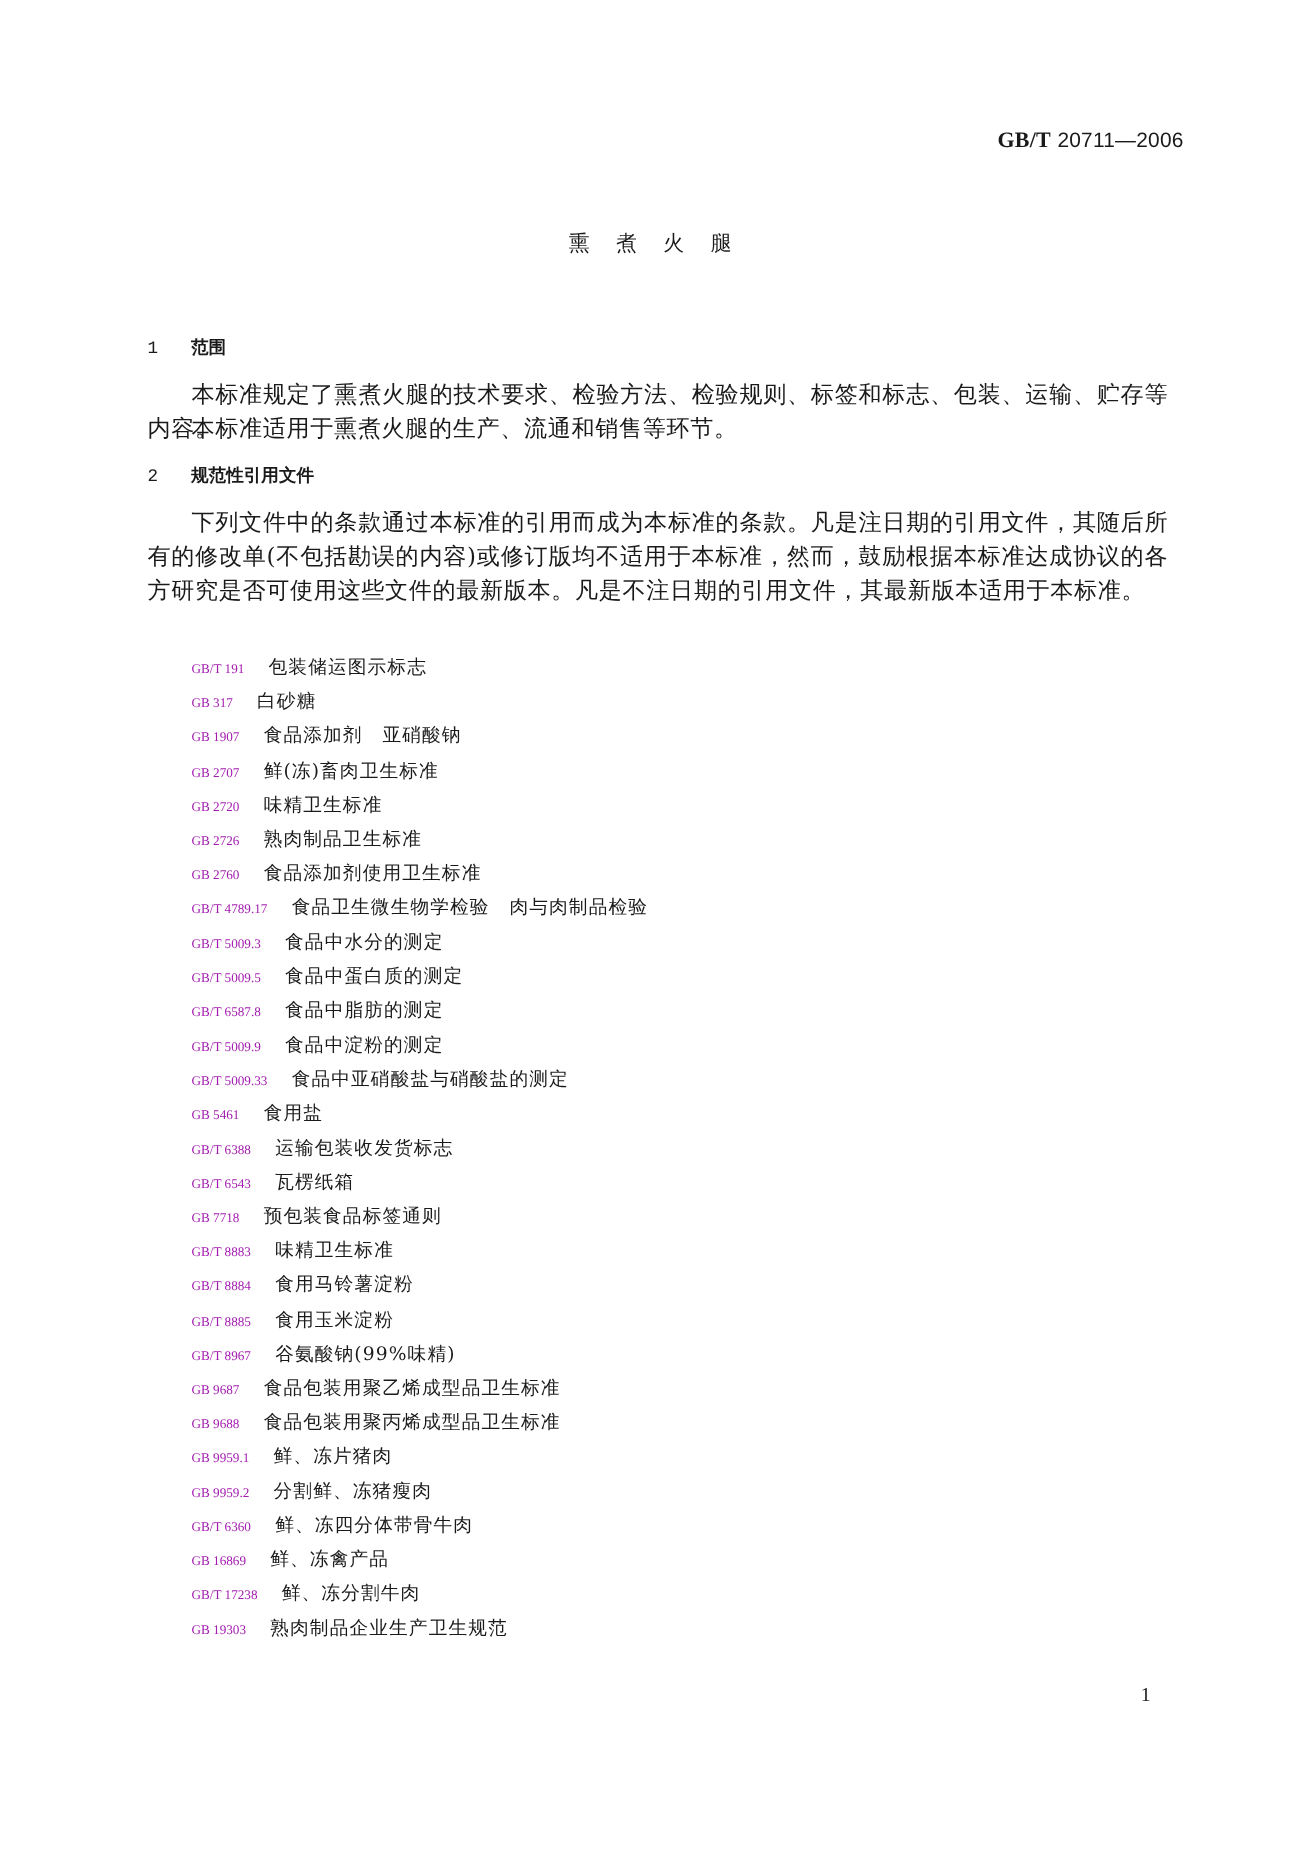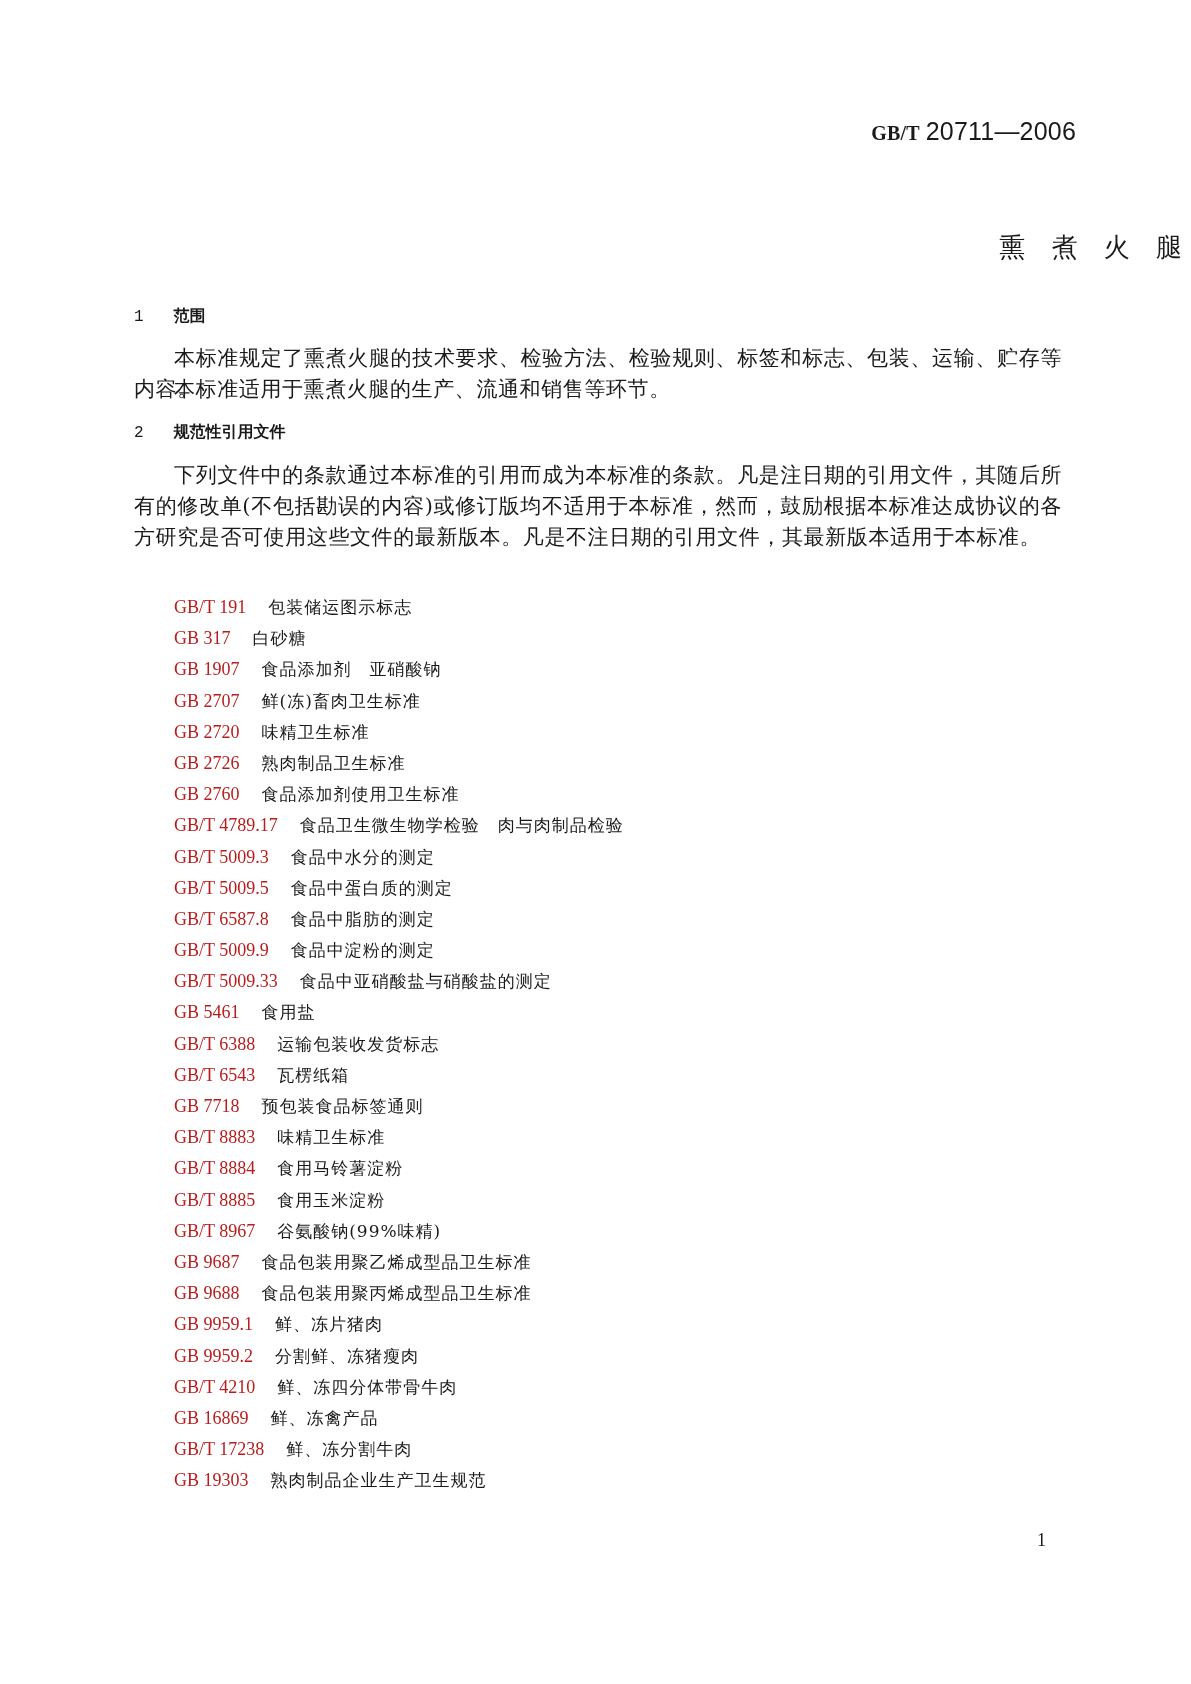--- a/index.html
+++ b/index.html
@@ -6,42 +6,42 @@
   body {
     width: 1191px; height: 1684px; position: relative; overflow: hidden;
     color: #1a1a1a;
     font-family: "DejaVu Serif", "Liberation Serif", serif;
   }
   .std-code {
     position: absolute; top: 117px; right: 115px;
     font-size: 18px; letter-spacing: 0.2px;
   }
   .std-code .gb { font-family: "Liberation Serif", serif; font-weight: bold; font-size: 20px; margin-left: 12px; }
-  .std-code .num { font-family: "Liberation Sans", sans-serif; font-size: 25px; }
+  .std-code .num { font-family: "Liberation Sans", sans-serif; font-size: 19px; }
   .doc-title {
-    position: absolute; top: 230px; left: 0; width: 1191px; text-align: right;
-    font-family: "DejaVu Sans", sans-serif; font-size: 26px; letter-spacing: 9px;
+    position: absolute; top: 208px; left: 0; width: 1191px; text-align: center;
+    font-family: "DejaVu Sans", sans-serif; font-size: 19px; letter-spacing: 9px;
   }
   .section-heading {
     position: absolute; left: 134px;
     font-family: Liberation Mono, monospace; font-size: 16px; font-weight: bold;
   }
   .section-heading .num { display: inline-block; width: 30px; font-weight: normal; }
   .para {
     position: absolute; left: 134px; width: 928px;
     font-size: 21px; line-height: 31px; letter-spacing: 0.6px;
     text-align: justify;
   }
   .para.indent { text-indent: 40px; }
   .ref-list {
     position: absolute; left: 174px; top: 592px;
     font-size: 17px; line-height: 31.2px;
   }
   .ref-row { white-space: nowrap; height: 31.2px; }
-  .ref-code { display: inline-block; color: #b91c1c; margin-right: 22px; font-family: "Liberation Serif", serif; font-size: 18px;}
+  .ref-code { display: inline-block; color: #a21caf; margin-right: 22px; font-family: "Liberation Serif", serif; font-size: 12px;}
   .ref-title { display: inline-block; letter-spacing: 1px; }
   .page-num {
     position: absolute; right: 145px; top: 1530px;
     font-family: "Liberation Serif", serif; font-size: 18px;
   }
 </style>
 </head>
 <body>
 
 <div class="std-code">
@@ -83,19 +83,19 @@
     <div class="ref-row"><span class="ref-code">GB/T 6543</span><span class="ref-title">瓦楞纸箱</span></div>
     <div class="ref-row"><span class="ref-code">GB 7718</span><span class="ref-title">预包装食品标签通则</span></div>
     <div class="ref-row"><span class="ref-code">GB/T 8883</span><span class="ref-title">味精卫生标准</span></div>
     <div class="ref-row"><span class="ref-code">GB/T 8884</span><span class="ref-title">食用马铃薯淀粉</span></div>
     <div class="ref-row"><span class="ref-code">GB/T 8885</span><span class="ref-title">食用玉米淀粉</span></div>
     <div class="ref-row"><span class="ref-code">GB/T 8967</span><span class="ref-title">谷氨酸钠(99%味精)</span></div>
     <div class="ref-row"><span class="ref-code">GB 9687</span><span class="ref-title">食品包装用聚乙烯成型品卫生标准</span></div>
     <div class="ref-row"><span class="ref-code">GB 9688</span><span class="ref-title">食品包装用聚丙烯成型品卫生标准</span></div>
     <div class="ref-row"><span class="ref-code">GB 9959.1</span><span class="ref-title">鲜、冻片猪肉</span></div>
     <div class="ref-row"><span class="ref-code">GB 9959.2</span><span class="ref-title">分割鲜、冻猪瘦肉</span></div>
-    <div class="ref-row"><span class="ref-code">GB/T 4210</span><span class="ref-title">鲜、冻四分体带骨牛肉</span></div>
+    <div class="ref-row"><span class="ref-code">GB/T 6360</span><span class="ref-title">鲜、冻四分体带骨牛肉</span></div>
     <div class="ref-row"><span class="ref-code">GB 16869</span><span class="ref-title">鲜、冻禽产品</span></div>
     <div class="ref-row"><span class="ref-code">GB/T 17238</span><span class="ref-title">鲜、冻分割牛肉</span></div>
     <div class="ref-row"><span class="ref-code">GB 19303</span><span class="ref-title">熟肉制品企业生产卫生规范</span></div>
   </div>
 
 <div class="page-num">1</div>
 
 </body></html>

